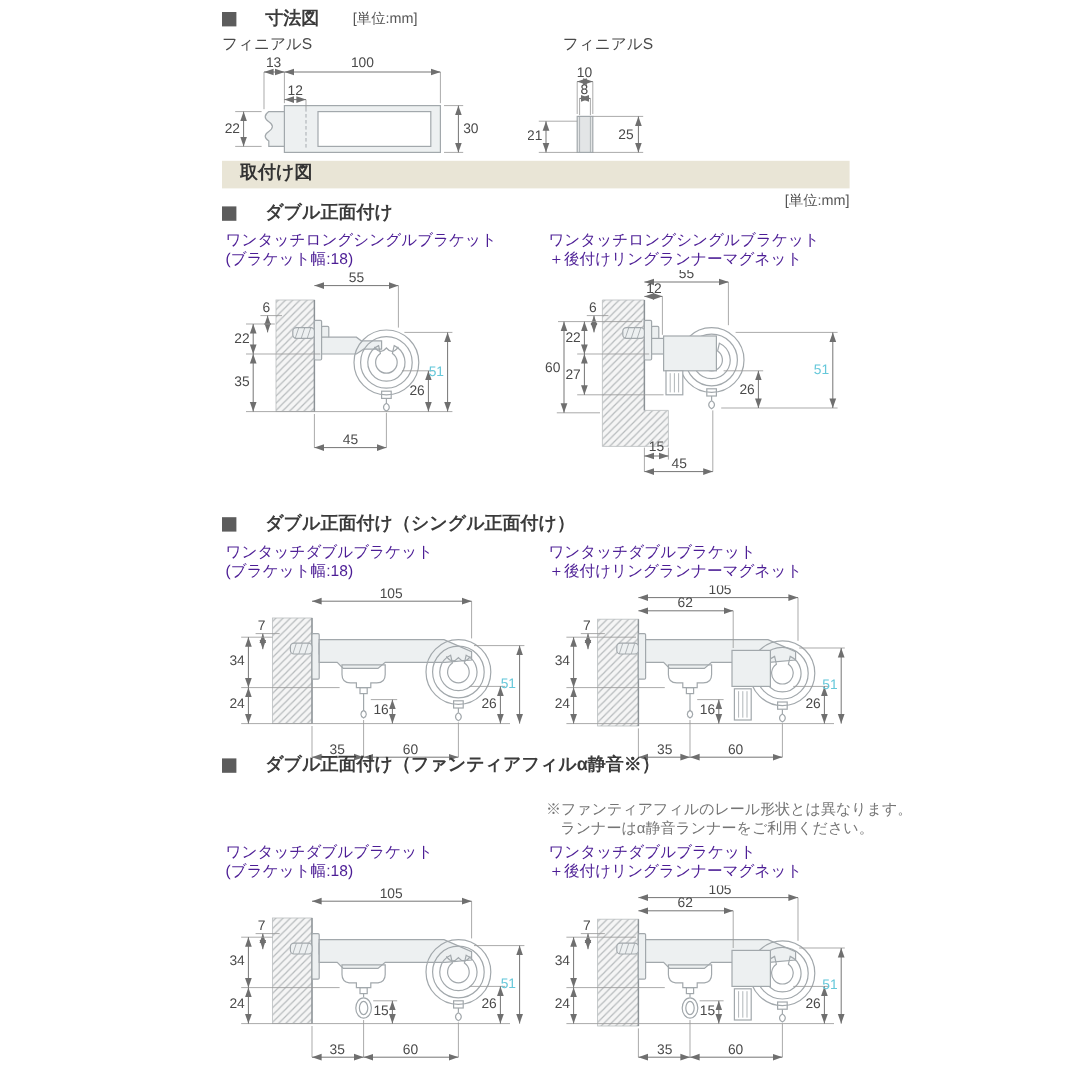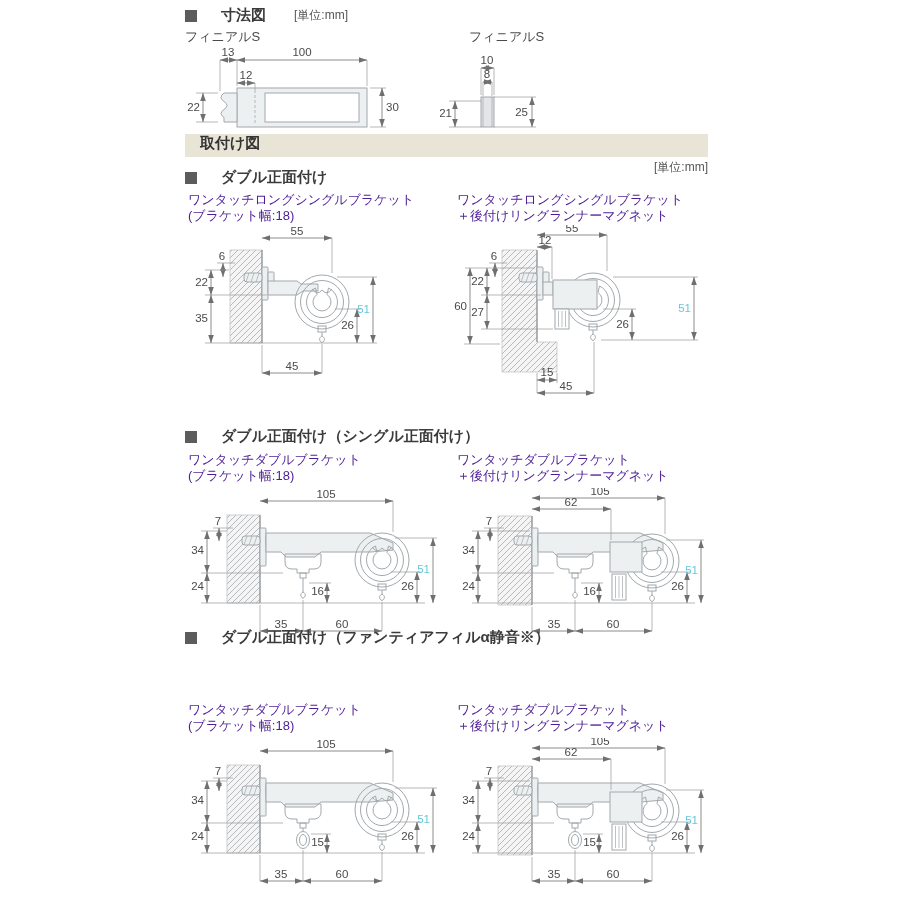--- a/index.html
+++ b/index.html
@@ -411,20 +411,22 @@
       <line class="dim" marker-start="url(#a6)" marker-end="url(#a6)" x1="125" y1="143" x2="202" y2="143"></line>
       <text x="163" y="140" text-anchor="middle">60</text>
     </g>
   </svg>
 
   <div class="abs h2" style="left:185px;top:628px">
     <span class="bullet"></span>
     <span>ダブル正面付け（ファンティアフィルα静音※）</span>
   </div>
   <div class="abs note" style="left:455px;top:666px">
+    <div>※ファンティアフィルのレール形状とは異なります。</div>
+    <div style="padding-left:12px">ランナーはα静音ランナーをご利用ください。</div>
   </div>
   <div class="abs cap" style="left:188px;top:702px">
     <div>ワンタッチダブルブラケット</div>
     <div>(ブラケット幅:18)</div>
   </div>
   <div class="abs cap" style="left:457px;top:702px">
     <div>ワンタッチダブルブラケット</div>
     <div>＋後付けリングランナーマグネット</div>
   </div>
 

